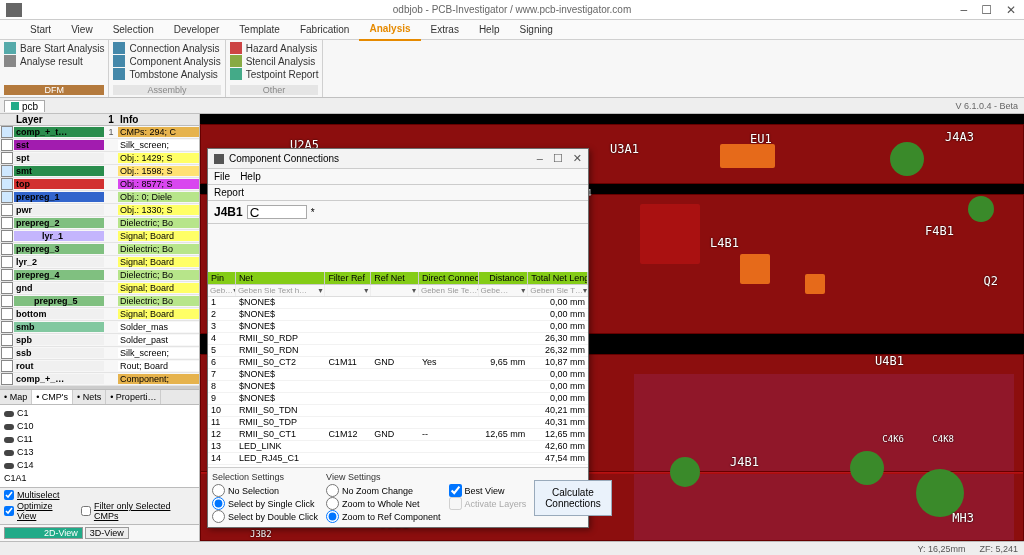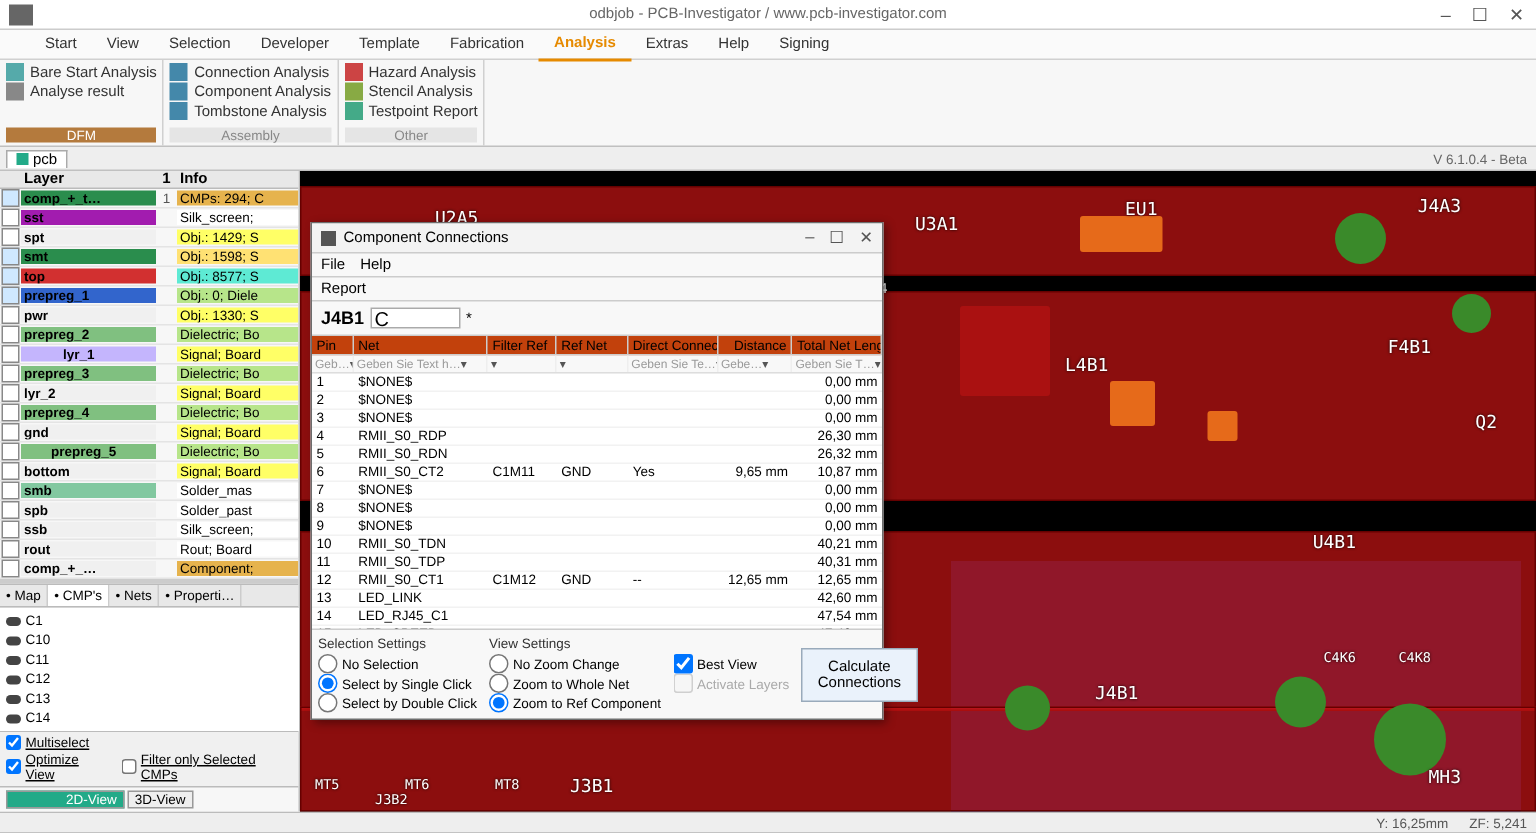--- a/index.html
+++ b/index.html
@@ -81,24 +81,24 @@
 .dialog { position: absolute; left: 207px; top: 148px; width: 382px; background: #f8f8f8; border: 1px solid #6d6d6d; box-shadow: 2px 2px 6px rgba(0,0,0,0.4); font-size: 10px; z-index: 50; }
 .dlg-title { background: #f3f3f3; border-bottom: 1px solid #ccc; padding: 3px 6px; display: flex; align-items: center; }
 .dlg-title .ico { width: 10px; height: 10px; background: #555; margin-right: 5px; }
 .dlg-title .ctrl { margin-left: auto; display: flex; gap: 10px; color: #555; font-size: 11px; }
 .dlg-menu { border-bottom: 1px solid #ccc; padding: 2px 6px; display: flex; gap: 10px; }
 .dlg-toolbar { border-bottom: 1px solid #ccc; padding: 2px 6px; }
 .dlg-search { display: flex; align-items: center; gap: 4px; padding: 4px 6px; border-bottom: 1px solid #ccc; }
 .dlg-search .name { font-weight: 700; font-size: 12px; }
 .dlg-search .inp { border: 1px solid #aaa; width: 60px; height: 14px; padding: 0 2px; background: #fff; }
 .dlg-table { background: #fff; }
-.dlg-th { display: flex; background: #c2410c; border-bottom: 1px solid #ccc; font-size: 9px; }
+.dlg-th { display: flex; background: #84cc16; border-bottom: 1px solid #ccc; font-size: 9px; margin-top: 48px; }
 .dlg-th .th { border-right: 1px solid #ccc; padding: 1px 3px; white-space: nowrap; overflow: hidden; }
 .dlg-filter { display: flex; background: #f8f8f8; border-bottom: 1px solid #ddd; font-size: 8px; color: #999; }
-.dlg-filter .fc { border-right: 1px solid #eee; padding: 1px 2px; white-space: nowrap; overflow: hidden; display:flex;align-items:center;justify-content:flex-start;}
+.dlg-filter .fc { border-right: 1px solid #eee; padding: 1px 2px; white-space: nowrap; overflow: hidden; display:flex;align-items:center;justify-content:space-between;}
 .dlg-filter .fc .fun{color:#555;}
 .dlg-rows { font-size: 9px; max-height: 170px; overflow-y: auto; }
 .dlg-rows .r { display: flex; border-bottom: 1px solid #f2f2f2; line-height: 11px; }
 .dlg-rows .r .c { padding: 0 3px; white-space: nowrap; overflow: hidden; }
 .w-pin{width:28px} .w-net{width:90px} .w-fref{width:46px} .w-rnet{width:48px} .w-dc{width:60px} .w-dist{width:50px;text-align:right} .w-tot{width:60px;text-align:right}
 .dlg-foot { display: flex; border-top: 1px solid #ccc; padding: 4px; gap: 8px; font-size: 9px; }
 .dlg-foot fieldset { border: none; }
 .dlg-foot .grp-title { font-size: 9px; color: #333; margin-bottom: 2px; }
 .dlg-foot label { display: flex; align-items: center; gap: 3px; line-height: 12px; white-space: nowrap; }
 .dlg-foot .calc { margin-left: auto; align-self: center; background: #eaf2fb; border: 1px solid #9ab; padding: 6px 10px; font-size: 10px; }
@@ -223,21 +223,21 @@
         <div class="layer-row">
           <span class="cb" style="background: rgb(207, 232, 255);"></span>
           <span class="name" style="background: rgb(42, 141, 77);">smt</span>
           <span class="cnt"></span>
           <span class="info" style="background: rgb(255, 225, 115);">Obj.: 1598; S</span>
         </div>
         <div class="layer-row">
           <span class="cb" style="background: rgb(207, 232, 255);"></span>
           <span class="name" style="background: rgb(210, 48, 48);">top</span>
           <span class="cnt"></span>
-          <span class="info" style="background: #5eead4;">Obj.: 8577; S</span>
+          <span class="info" style="background: #d946ef;">Obj.: 8577; S</span>
         </div>
         <div class="layer-row">
           <span class="cb" style="background: rgb(207, 232, 255);"></span>
           <span class="name" style="background: rgb(50, 101, 204);">prepreg_1</span>
           <span class="cnt"></span>
           <span class="info" style="background: rgb(183, 229, 138);">Obj.: 0; Diele</span>
         </div>
         <div class="layer-row">
           <span class="cb" style="background: rgb(255, 255, 255);"></span>
           <span class="name" style="background: rgb(240, 240, 240);">pwr</span>
@@ -337,24 +337,20 @@
           <span class="eye"></span>
           <span>C1</span>
         </div>
         <div class="li">
           <span class="eye"></span>
           <span>C10</span>
         </div>
         <div class="li">
           <span class="eye"></span>
           <span>C11</span>
-        </div>
-        <div class="li">
-          <span class="eye"></span>
-          <span>C12</span>
         </div>
         <div class="li">
           <span class="eye"></span>
           <span>C13</span>
         </div>
         <div class="li">
           <span class="eye"></span>
           <span>C14</span>
         </div>
         <div class="li">

